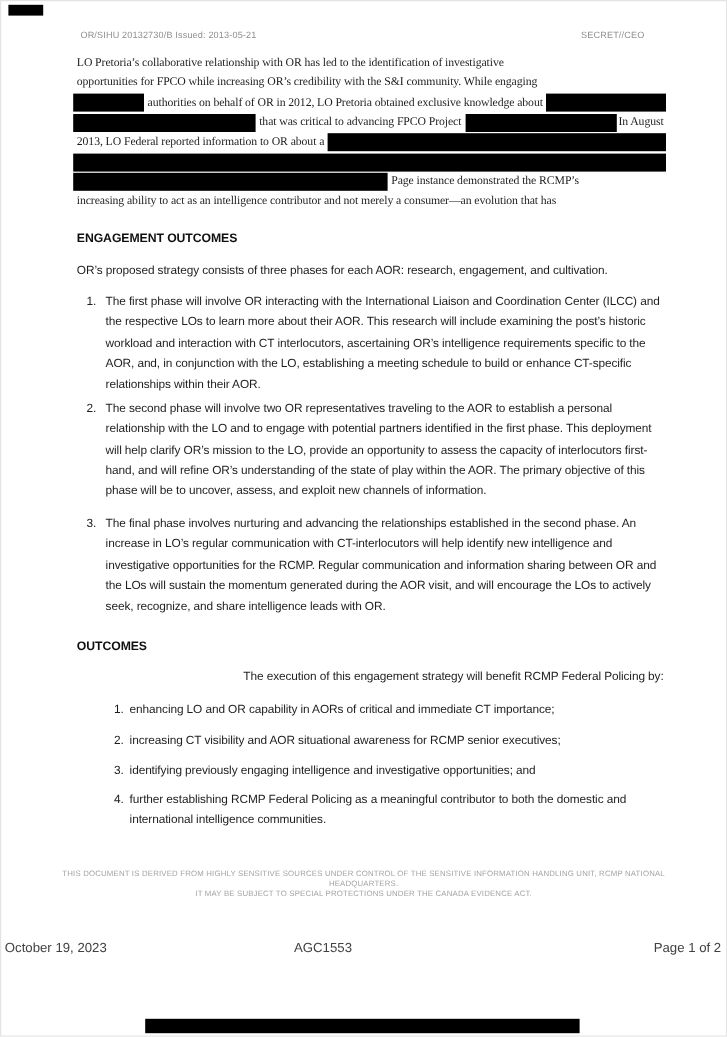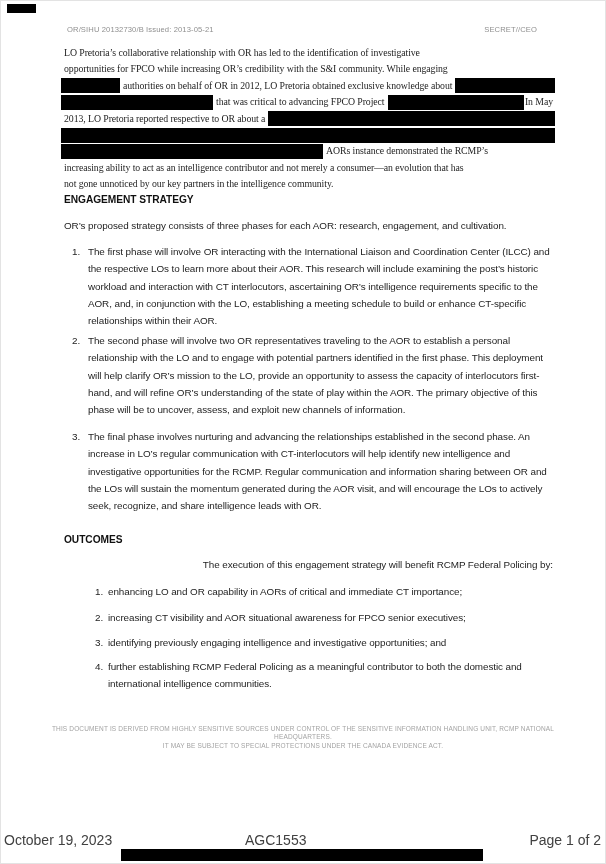--- a/index.html
+++ b/index.html
@@ -39,21 +39,21 @@
   .li{position:absolute;left:64px;right:53px;font-size:9.9px;line-height:17.3px;letter-spacing:-.08px;padding-left:24px;box-sizing:border-box;}
   .li .num{position:absolute;left:8px;top:0;}
   .li.oc{padding-left:44px;}
   .li.oc .num{left:31px;}
   .ph1{top:243px;} .ph2{top:332px;} .ph3{top:428px;}
   .oc1{top:583px;} .oc2{top:609px;} .oc3{top:634px;} .oc4{top:658px;}
   
   .fineprint{position:absolute;left:40px;right:40px;top:725px;text-align:center;
     font-size:6.5px;line-height:8.3px;color:#a3a3a3;letter-spacing:.15px;}
   
-  .ftr{position:absolute;top:784px;font-size:14px;color:#414141;margin-top:48px;}
+  .ftr{position:absolute;top:784px;font-size:11px;color:#414141;}
   .ftr-date{left:4px;}
   .ftr-exhibit{left:245px;}
   .ftr-page{right:5px;}
   
   .stamp-top{position:absolute;left:7px;top:4px;width:29px;height:9px;background:#000;}
   .stamp-bottom{position:absolute;left:121px;top:849px;width:362px;height:12px;background:#000;}
 </style>
 </head>
 <body>
 
@@ -73,53 +73,50 @@
       </div>
       <div class="rl">
         <span class="redact lead" style="width: 59px;"></span>
         <span class="rt">authorities on behalf of OR in 2012, LO Pretoria obtained exclusive knowledge about</span>
         <span class="redact fill"></span>
       </div>
       <div class="rl">
         <span class="redact lead" style="width: 152px;"></span>
         <span class="rt">that was critical to advancing FPCO Project</span>
         <span class="redact fill"></span>
-        <span class="rt">In May</span>
+        <span class="rt">In August</span>
       </div>
       <div class="rl">
-        <span class="rt">2013, LO Pretoria reported respective to OR about a</span>
+        <span class="rt">2013, LO Federal reported information to OR about a</span>
         <span class="redact fill"></span>
       </div>
       <div class="rl">
         <span class="redact fill lead"></span>
       </div>
       <div class="rl">
         <span class="redact lead" style="width: 262px;"></span>
-        <span class="rt">AORs instance demonstrated the RCMP’s</span>
+        <span class="rt">Page instance demonstrated the RCMP’s</span>
       </div>
       <div class="rl">
         <span class="rt">increasing ability to act as an intelligence contributor and not merely a consumer—an evolution that has</span>
       </div>
-      <div class="rl">
-        <span class="rt">not gone unnoticed by our key partners in the intelligence community.</span>
-      </div>
     </div>
 
-  <div class="h h-eng">ENGAGEMENT STRATEGY</div>
+  <div class="h h-eng">ENGAGEMENT OUTCOMES</div>
   <div class="para p-eng">OR’s proposed strategy consists of three phases for each AOR: research, engagement, and cultivation.</div>
 
   <div class="li ph1"><span class="num">1.</span><span>The first phase will involve OR interacting with the International Liaison and Coordination Center (ILCC) and the respective LOs to learn more about their AOR. This research will include examining the post’s historic workload and interaction with CT interlocutors, ascertaining OR’s intelligence requirements specific to the AOR, and, in conjunction with the LO, establishing a meeting schedule to build or enhance CT-specific relationships within their AOR.</span></div>
   <div class="li ph2"><span class="num">2.</span><span>The second phase will involve two OR representatives traveling to the AOR to establish a personal relationship with the LO and to engage with potential partners identified in the first phase. This deployment will help clarify OR’s mission to the LO, provide an opportunity to assess the capacity of interlocutors first-hand, and will refine OR’s understanding of the state of play within the AOR. The primary objective of this phase will be to uncover, assess, and exploit new channels of information.</span></div>
   <div class="li ph3"><span class="num">3.</span><span>The final phase involves nurturing and advancing the relationships established in the second phase. An increase in LO’s regular communication with CT-interlocutors will help identify new intelligence and investigative opportunities for the RCMP. Regular communication and information sharing between OR and the LOs will sustain the momentum generated during the AOR visit, and will encourage the LOs to actively seek, recognize, and share intelligence leads with OR.</span></div>
 
   <div class="h h-out">OUTCOMES</div>
   <div class="para p-out">The execution of this engagement strategy will benefit RCMP Federal Policing by:</div>
 
   <div class="li oc oc1"><span class="num">1.</span><span>enhancing LO and OR capability in AORs of critical and immediate CT importance;</span></div>
-  <div class="li oc oc2"><span class="num">2.</span><span>increasing CT visibility and AOR situational awareness for FPCO senior executives;</span></div>
+  <div class="li oc oc2"><span class="num">2.</span><span>increasing CT visibility and AOR situational awareness for RCMP senior executives;</span></div>
   <div class="li oc oc3"><span class="num">3.</span><span>identifying previously engaging intelligence and investigative opportunities; and</span></div>
   <div class="li oc oc4"><span class="num">4.</span><span>further establishing RCMP Federal Policing as a meaningful contributor to both the domestic and international intelligence communities.</span></div>
 
   <div class="fineprint">
     <div>THIS DOCUMENT IS DERIVED FROM HIGHLY SENSITIVE SOURCES UNDER CONTROL OF THE SENSITIVE INFORMATION HANDLING UNIT, RCMP NATIONAL HEADQUARTERS.</div>
     <div>IT MAY BE SUBJECT TO SPECIAL PROTECTIONS UNDER THE CANADA EVIDENCE ACT.</div>
   </div>
 
   <div class="ftr ftr-date">October 19, 2023</div>
   <div class="ftr ftr-exhibit">AGC1553</div>

